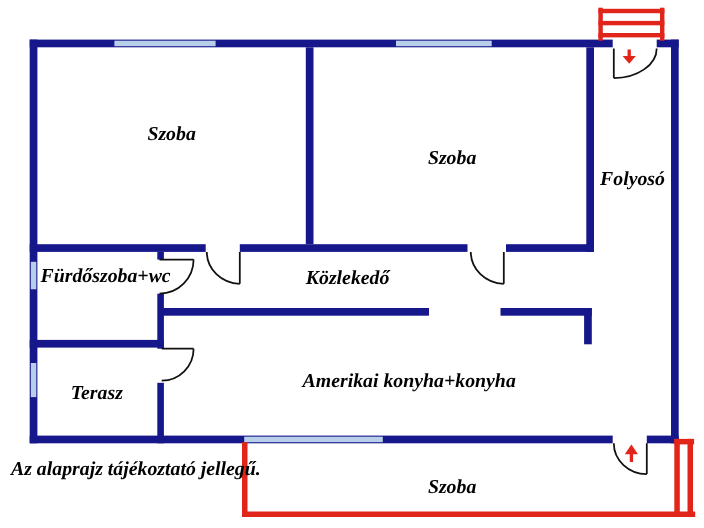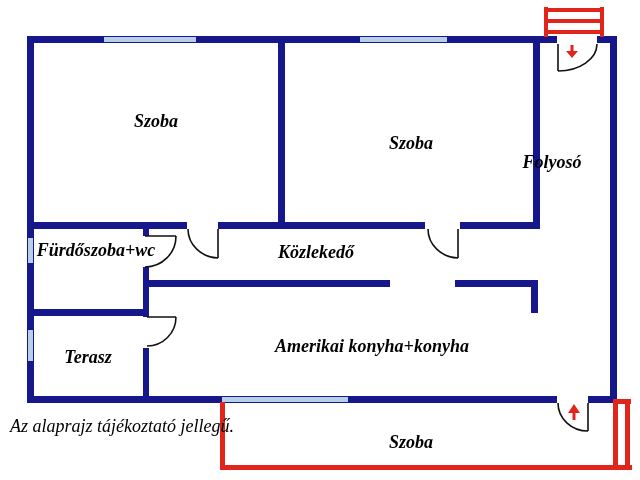--- a/index.html
+++ b/index.html
@@ -8,21 +8,21 @@
   }
   html,body{margin:0;padding:0;background:var(--bg);}
   .plan{position:relative;width:640px;height:480px;background:var(--bg);overflow:hidden;
         font-family:"Liberation Serif","DejaVu Serif",serif;}
   .w{position:absolute;background:var(--wall);}
   .win{position:absolute;background:var(--window);}
   .r{position:absolute;background:var(--red);}
   .lbl{position:absolute;transform:translate(-50%,-50%);white-space:nowrap;
        color:var(--text);font-weight:bold;font-style:italic;font-size:18px;line-height:1;}
   .note{position:absolute;white-space:nowrap;color:var(--text);
-        font-weight:normal;font-style:italic;font-size:18px;line-height:1;}
+        font-weight:bold;font-style:italic;font-size:18px;line-height:1;}
   svg.overlay{position:absolute;left:0;top:0;width:640px;height:480px;pointer-events:none;}
 </style>
 </head>
 <body>
 
 <div class="plan">
 
   <div class="w" style="left:27px;top:36px;width:530px;height:7px"></div>
   <div class="w" style="left:597px;top:36px;width:20px;height:7px"></div>
   <div class="w" style="left:27px;top:36px;width:7px;height:367px"></div>
@@ -73,21 +73,21 @@
       <polygon points="566,51 578,51 572,58" style="fill:var(--red)"></polygon>
     </g>
     <g>
       <path d="M574 420 V412" style="stroke:var(--red)" stroke-width="3" fill="none"></path>
       <polygon points="568,413 580,413 574,404" style="fill:var(--red)"></polygon>
     </g>
   </svg>
 
   <div class="lbl" style="left:156px;top:121px">Szoba</div>
   <div class="lbl" style="left:411px;top:143px">Szoba</div>
-  <div class="lbl" style="left:552px;top:162px">Folyosó</div>
+  <div class="lbl" style="left:575px;top:162px">Folyosó</div>
   <div class="lbl" style="left:316px;top:252px">Közlekedő</div>
   <div class="lbl" style="left:96px;top:250px">Fürdőszoba+wc</div>
   <div class="lbl" style="left:88px;top:357px">Terasz</div>
   <div class="lbl" style="left:372px;top:346px">Amerikai konyha+konyha</div>
   <div class="lbl" style="left:411px;top:442px">Szoba</div>
 
   <div class="note" style="left:10px;top:417px">Az alaprajz tájékoztató jellegű.</div>
 
 </div>
 

